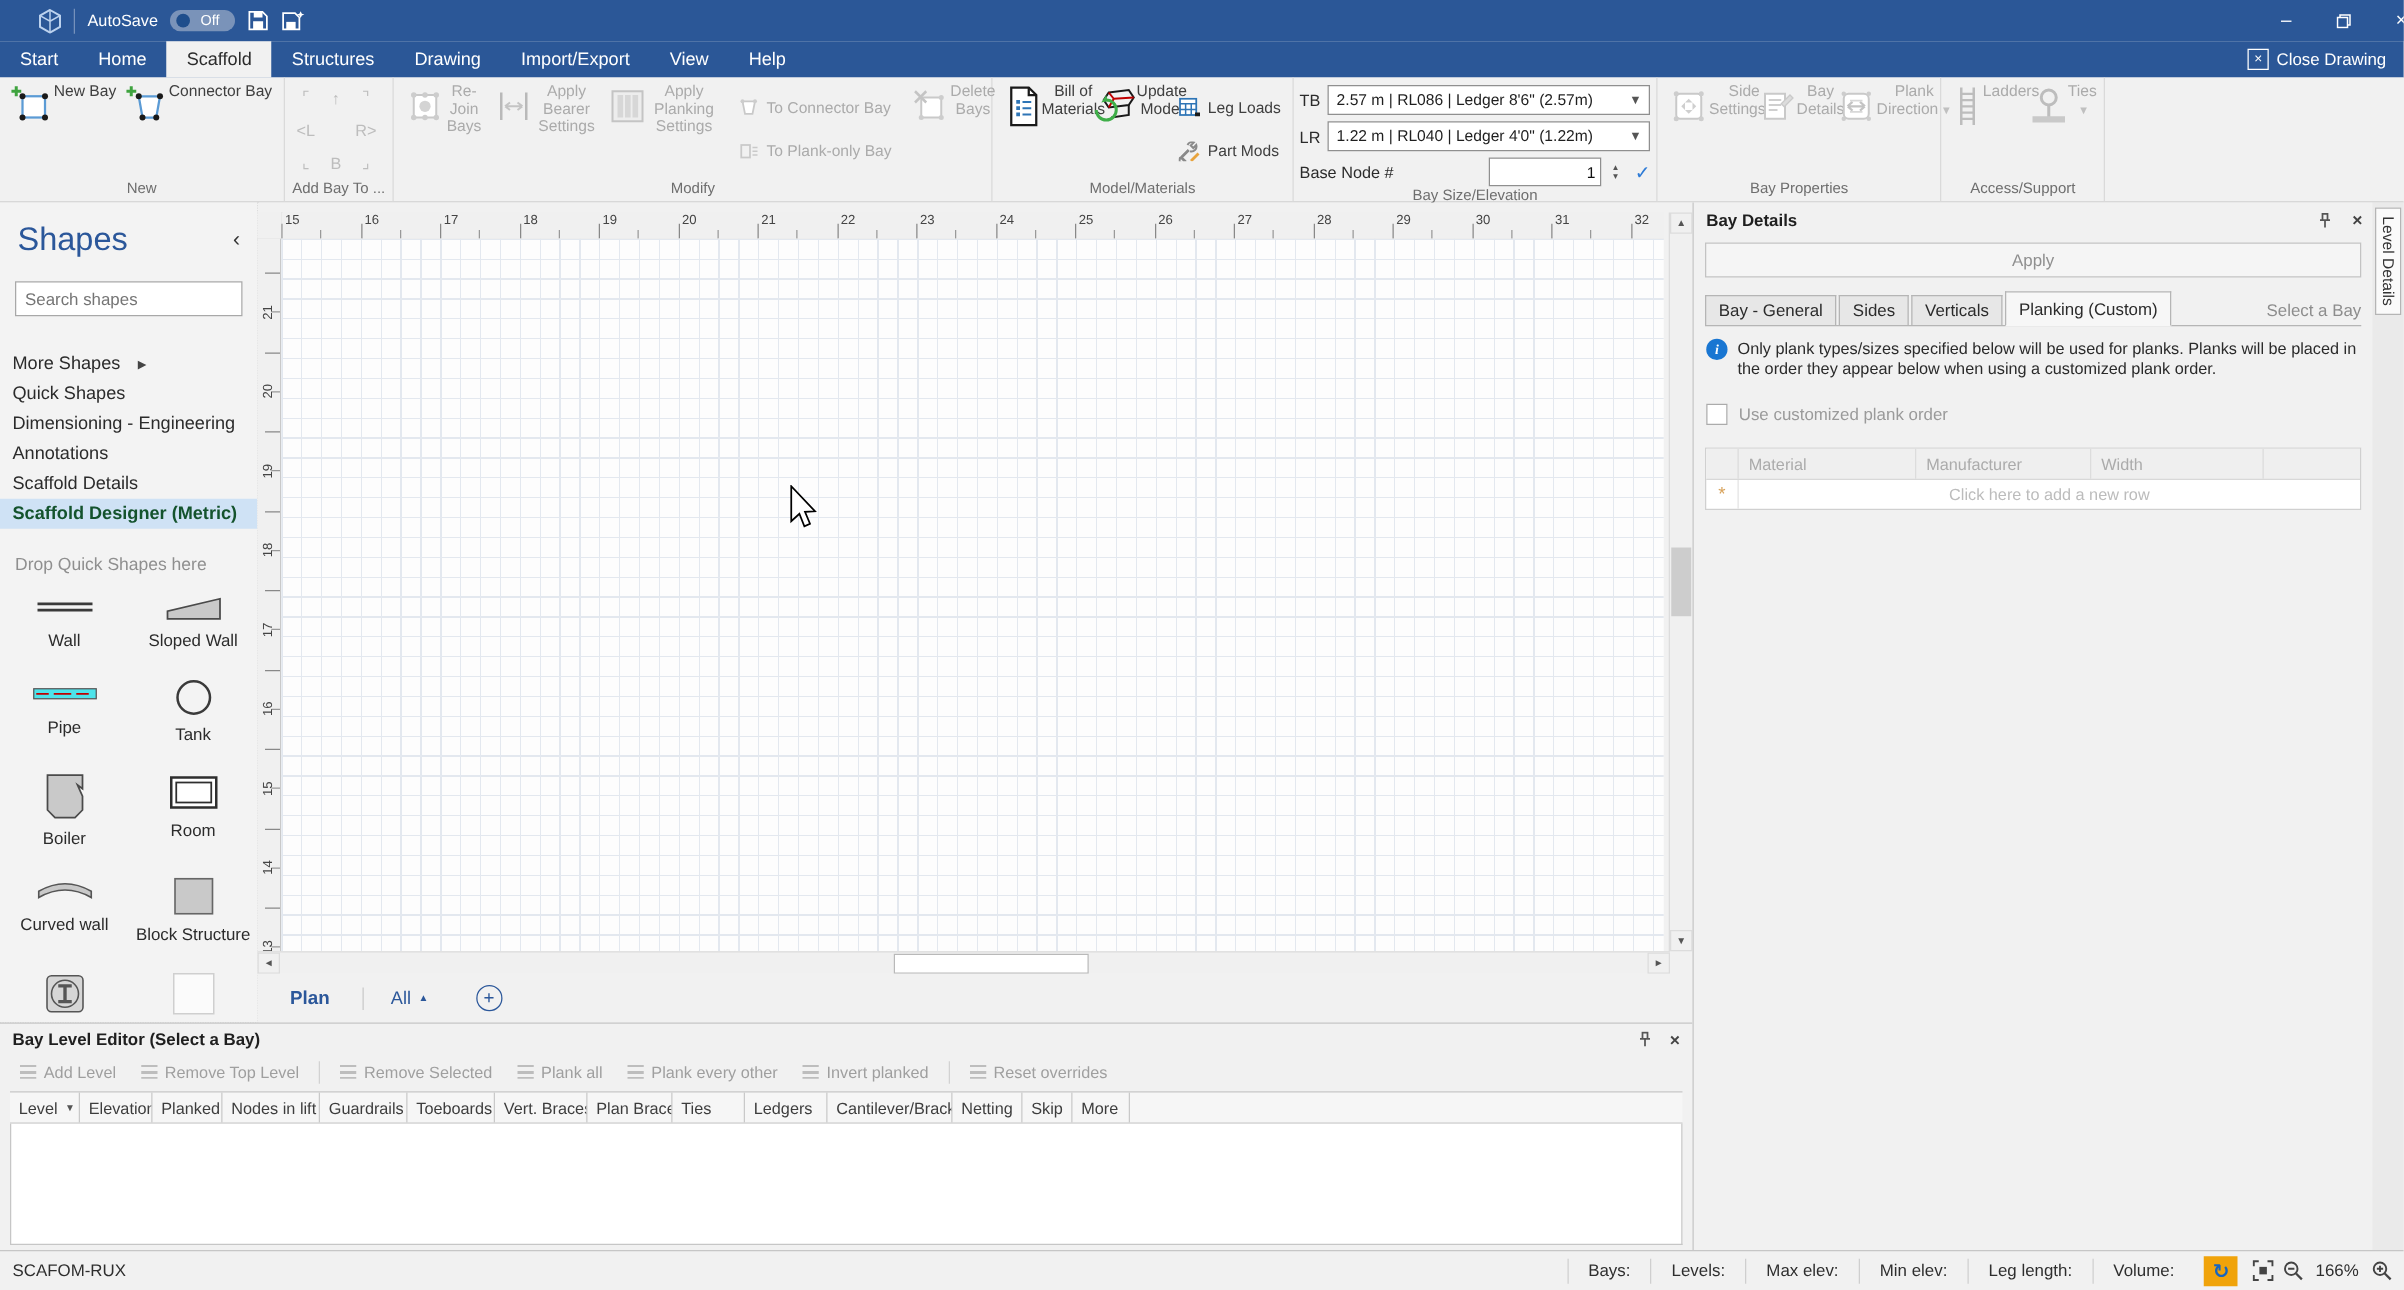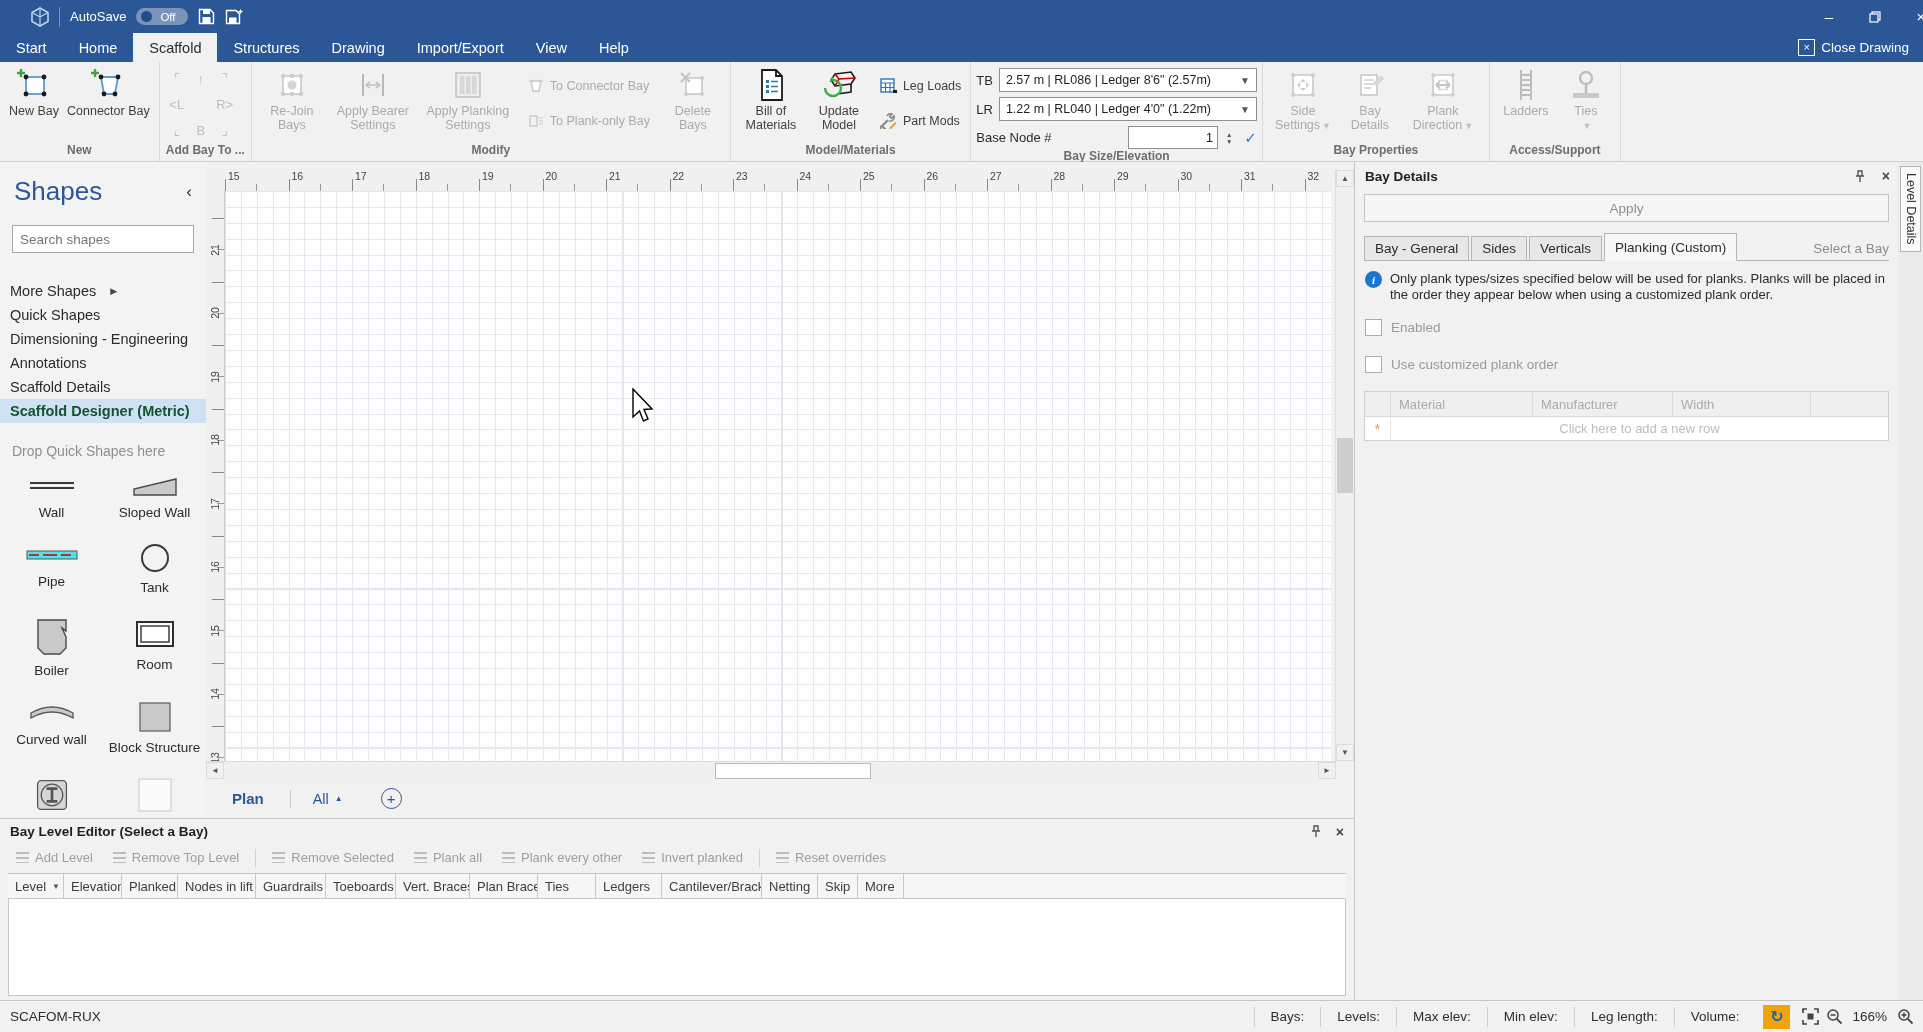--- a/index.html
+++ b/index.html
@@ -22,22 +22,22 @@
   
   .tabrow{position:absolute;left:0;top:33px;width:1923px;height:29px;background:#2b5797;display:flex;align-items:flex-end;}
   .rtab{padding:0 16px;height:29px;display:flex;align-items:center;font-size:14.5px;color:#fff;}
   .rtab.active{background:#f1f1f1;color:#2b2b2b;}
   .close-drawing{margin-left:auto;display:flex;align-items:center;gap:6px;color:#fff;font-size:13.5px;padding-right:14px;height:29px;}
   .cd-icon{width:15px;height:15px;border:1px solid #fff;display:flex;align-items:center;justify-content:center;font-size:11px;line-height:1;}
   
   .ribbon{position:absolute;left:0;top:62px;width:1923px;height:99px;background:#f1f1f1;border-bottom:1px solid #cfcfcf;display:flex;}
   .rgroup{display:flex;flex-direction:column;border-right:1px solid #dadada;}
   .rgroup-body{flex:1;display:flex;align-items:flex-start;padding:3px 5px 0 5px;}
-  .rgroup-label{height:18px;font-size:12px;color:#6e6e6e;text-align:center;line-height:15px;white-space:nowrap;padding:0 6px;font-weight:bold;}
-  .rbtn-lg{display:flex;flex-direction:column;text-align:center;font-size:12.5px;line-height:14px;color:#3f3f3f;padding:1px 4px;min-width:50px;}
+  .rgroup-label{height:18px;font-size:12px;color:#6e6e6e;text-align:center;line-height:15px;white-space:nowrap;padding:0 6px;}
+  .rbtn-lg{display:flex;flex-direction:row;text-align:center;font-size:12.5px;line-height:14px;color:#3f3f3f;padding:1px 4px;min-width:50px;}
   .rbtn-lg .icn{height:38px;display:flex;align-items:center;justify-content:center;}
   .rbtn-lg.disabled{color:#ababab;}
   .rbtn-sm{display:flex;align-items:center;gap:6px;height:25px;font-size:12.5px;color:#3f3f3f;padding:0 4px;white-space:nowrap;}
   .rbtn-sm.disabled{color:#ababab;}
   .vline{width:1px;background:#dadada;margin:2px 3px;}
   .addbay-grid{display:grid;grid-template-columns:24px 24px 24px;grid-template-rows:26px 26px 26px;align-items:center;justify-items:center;color:#bdbdbd;font-size:13px;}
   .caret{font-size:9px;color:#8a8a8a;margin-left:2px;}
   .disabled .caret{color:#c0c0c0;}
   
   .size-grid{display:flex;flex-direction:column;gap:5px;padding-top:3px;font-size:13px;color:#2b2b2b;}
@@ -761,24 +761,20 @@
     <div class="bd-tabs">
       <span class="bd-tab">Bay - General</span>
       <span class="bd-tab">Sides</span>
       <span class="bd-tab">Verticals</span>
       <span class="bd-tab active">Planking (Custom)</span>
       <span class="select-bay">Select a Bay</span>
     </div>
     <div class="bd-info">
       <span class="info-icon">i</span>
       <span>Only plank types/sizes specified below will be used for planks.  Planks will be placed in the order they appear below when using a customized plank order.</span>
-    </div>
-    <div class="bd-check">
-      <span class="checkbox"></span>
-      <span>Enabled</span>
     </div>
     <div class="bd-check" style="margin-top:20px;">
       <span class="checkbox"></span>
       <span>Use customized plank order</span>
     </div>
     <div class="bd-table">
       <div class="bdt-head">
         <span class="bdt-hc" style="width:26px;"></span>
         <span class="bdt-hc" style="width:142px;">Material</span>
         <span class="bdt-hc" style="width:140px;">Manufacturer</span>

